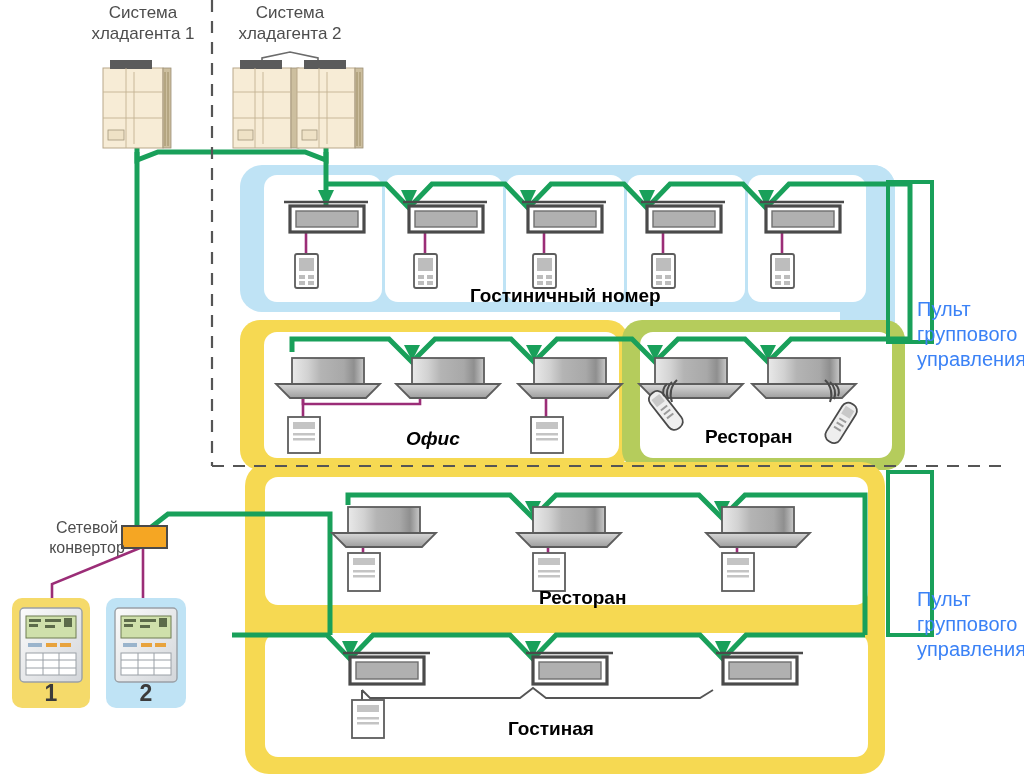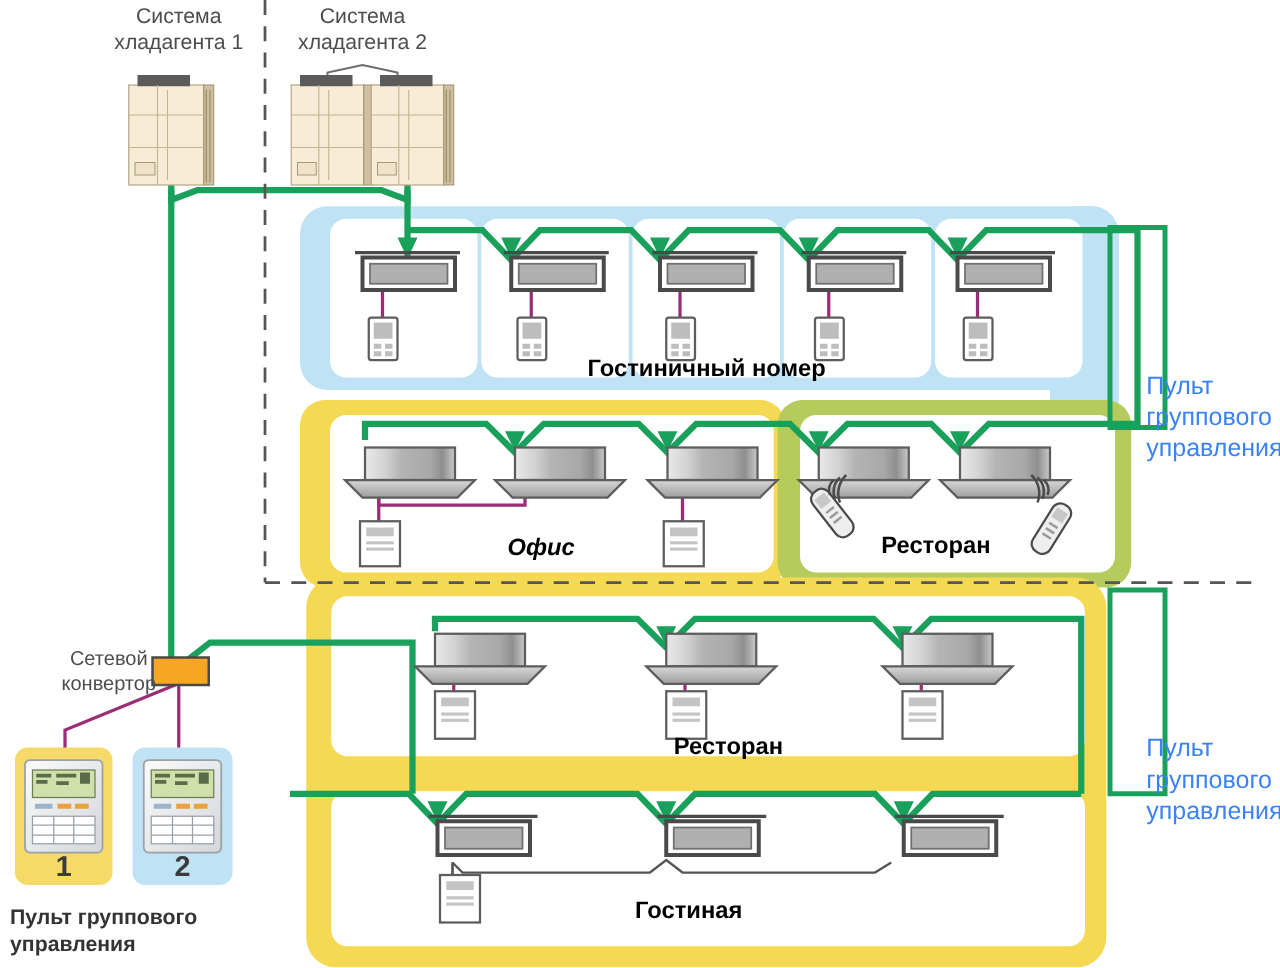--- a/index.html
+++ b/index.html
@@ -446,16 +446,14 @@
 
   <div class="zone-name big" style="left:470px;top:285px;">Гостиничный номер</div>
   <div class="zone-name big" style="left:406px;top:428px;font-style:italic;">Офис</div>
   <div class="zone-name big" style="left:705px;top:426px;">Ресторан</div>
   <div class="zone-name big" style="left:508px;top:587px;margin-left:31px;">Ресторан</div>
   <div class="zone-name big" style="left:508px;top:718px;">Гостиная</div>
 
   <div class="panel-num" style="left:12px;top:680px;width:78px;">1</div>
   <div class="panel-num" style="left:106px;top:680px;width:80px;">2</div>
 
-  <div class="caption" style="left:8px;top:723px;">Пульт группового
-управления</div>
 
 </div>
 
 </body></html>

